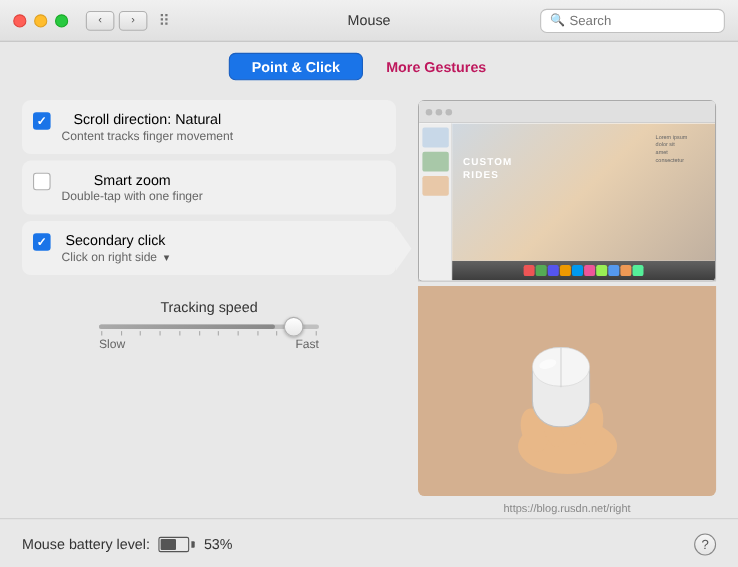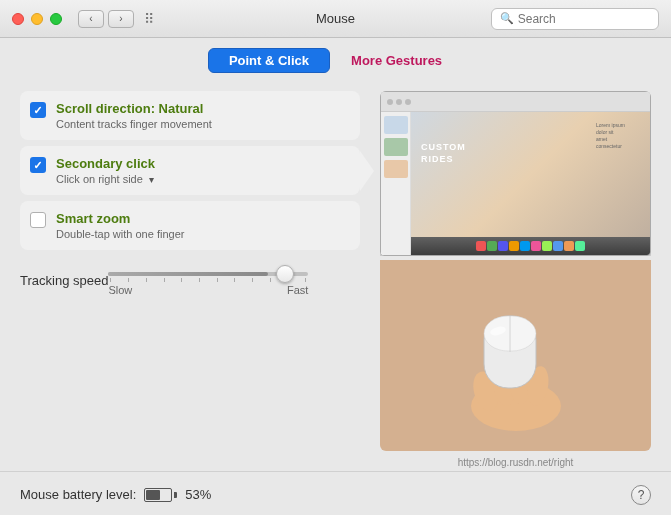--- a/index.html
+++ b/index.html
@@ -191,39 +191,40 @@
       border: 1px solid #b0b0b0;
       border-radius: 3px;
     }
 
     .option-text {
       display: flex;
       flex-direction: column;
     }
     .option-title {
       font-size: 13px;
-      font-weight: 700;
-      color: #4d7c0f;
+      font-weight: 400;
+      color: #000000;
+      text-align: center;
     }
     .option-subtitle {
       font-size: 11px;
       color: #666;
       margin-top: 2px;
     }
     .dropdown-arrow {
       color: #555;
       font-size: 10px;
       margin-left: 3px;
     }
 
     
     .tracking-section {
       margin-top: 16px;
       display: flex;
-      flex-direction: row;
+      flex-direction: column;
       align-items: center;
     }
     .tracking-label {
       font-size: 13px;
       color: #333;
       margin-bottom: 8px;
     }
     .slider-container {
       width: 200px;
       position: relative;
@@ -515,40 +516,40 @@
     <div class="option-row">
       <div class="checkbox-wrap">
         <div class="checkbox-checked"></div>
       </div>
       <div class="option-text">
         <span class="option-title">Scroll direction: Natural</span>
         <span class="option-subtitle">Content tracks finger movement</span>
       </div>
     </div>
 
+    <div class="option-row">
+      <div class="checkbox-wrap">
+        <div class="checkbox-unchecked"></div>
+      </div>
+      <div class="option-text">
+        <span class="option-title">Smart zoom</span>
+        <span class="option-subtitle">Double-tap with one finger</span>
+      </div>
+    </div>
+
     <div class="option-row secondary-click">
       <div class="checkbox-wrap">
         <div class="checkbox-checked"></div>
       </div>
       <div class="option-text">
         <span class="option-title">Secondary click</span>
         <span class="option-subtitle">
           <span>Click on right side</span>
           <span class="dropdown-arrow">▾</span>
         </span>
-      </div>
-    </div>
-
-    <div class="option-row">
-      <div class="checkbox-wrap">
-        <div class="checkbox-unchecked"></div>
-      </div>
-      <div class="option-text">
-        <span class="option-title">Smart zoom</span>
-        <span class="option-subtitle">Double-tap with one finger</span>
       </div>
     </div>
 
     <div class="tracking-section">
       <span class="tracking-label">Tracking speed</span>
       <div class="slider-container">
         <div class="slider-track">
           <div class="slider-fill"></div>
           <div class="slider-thumb"></div>
         </div>

